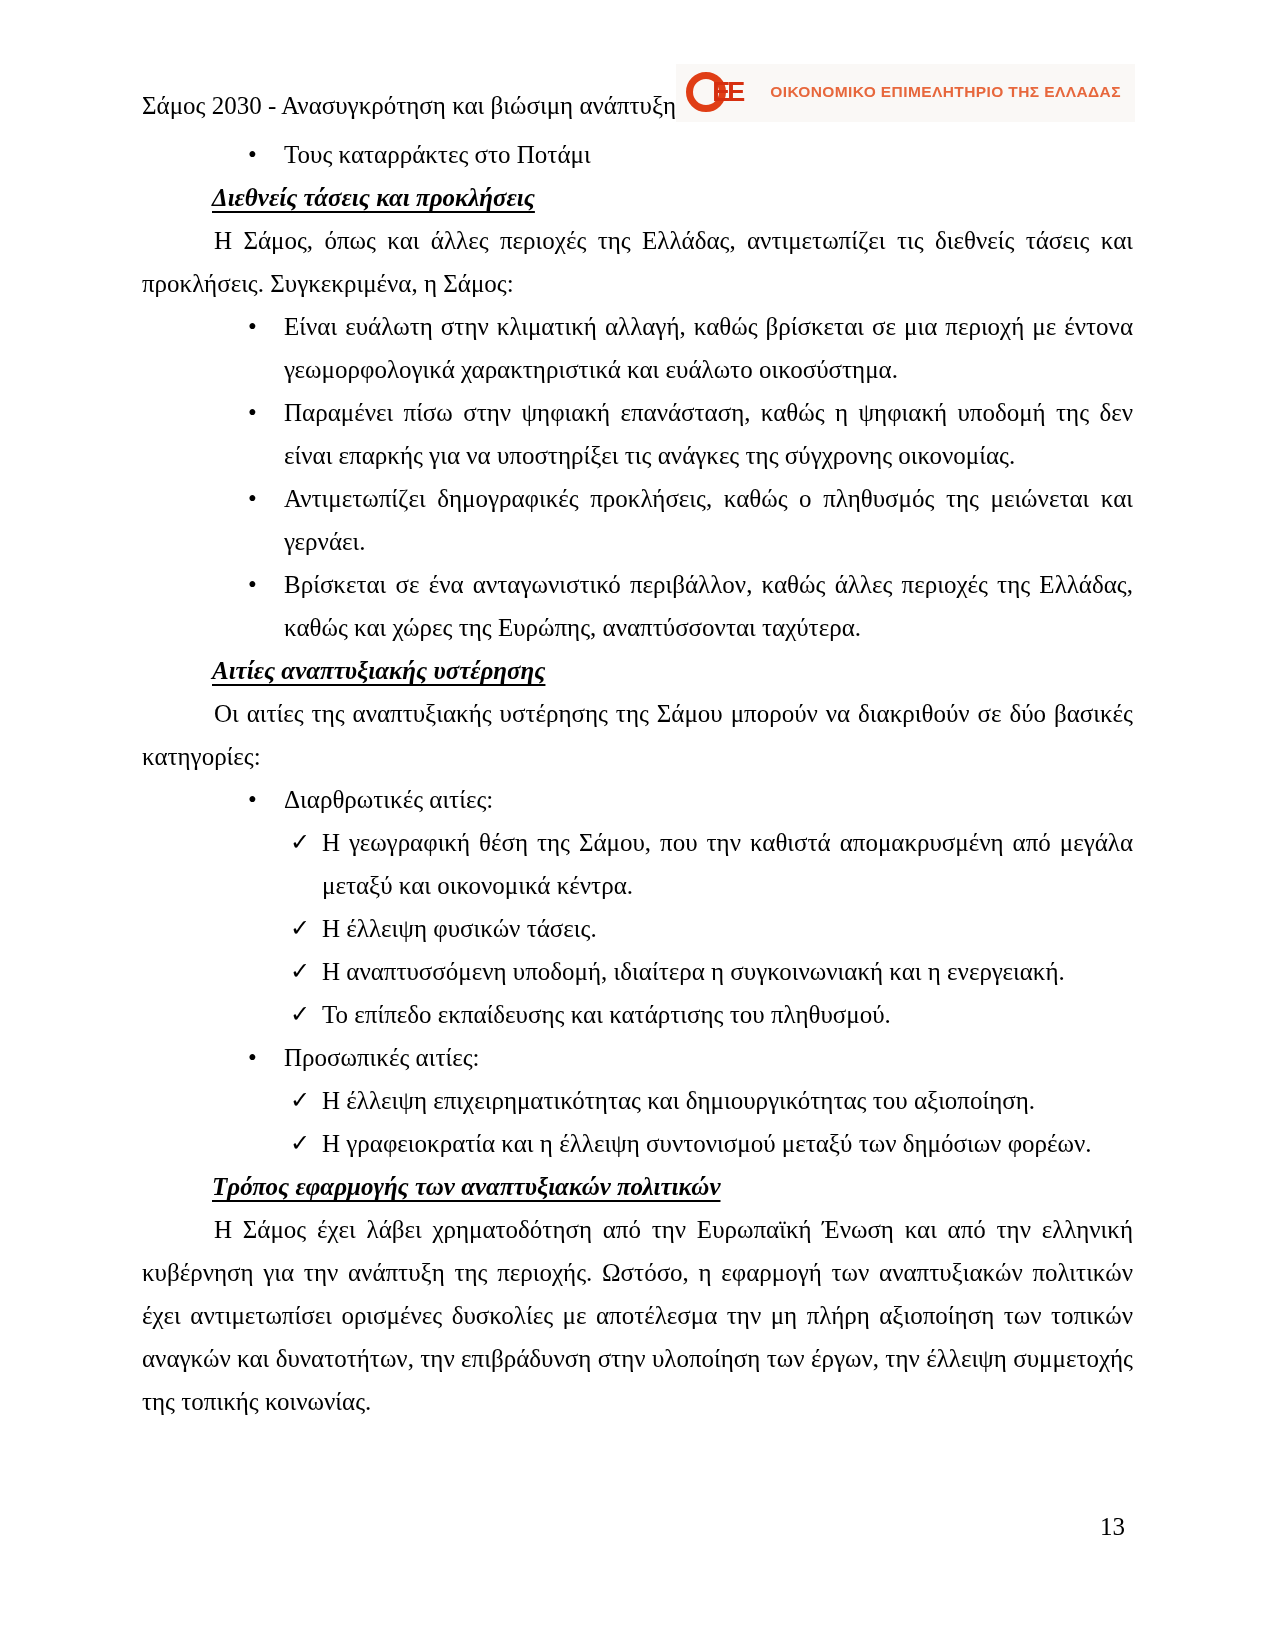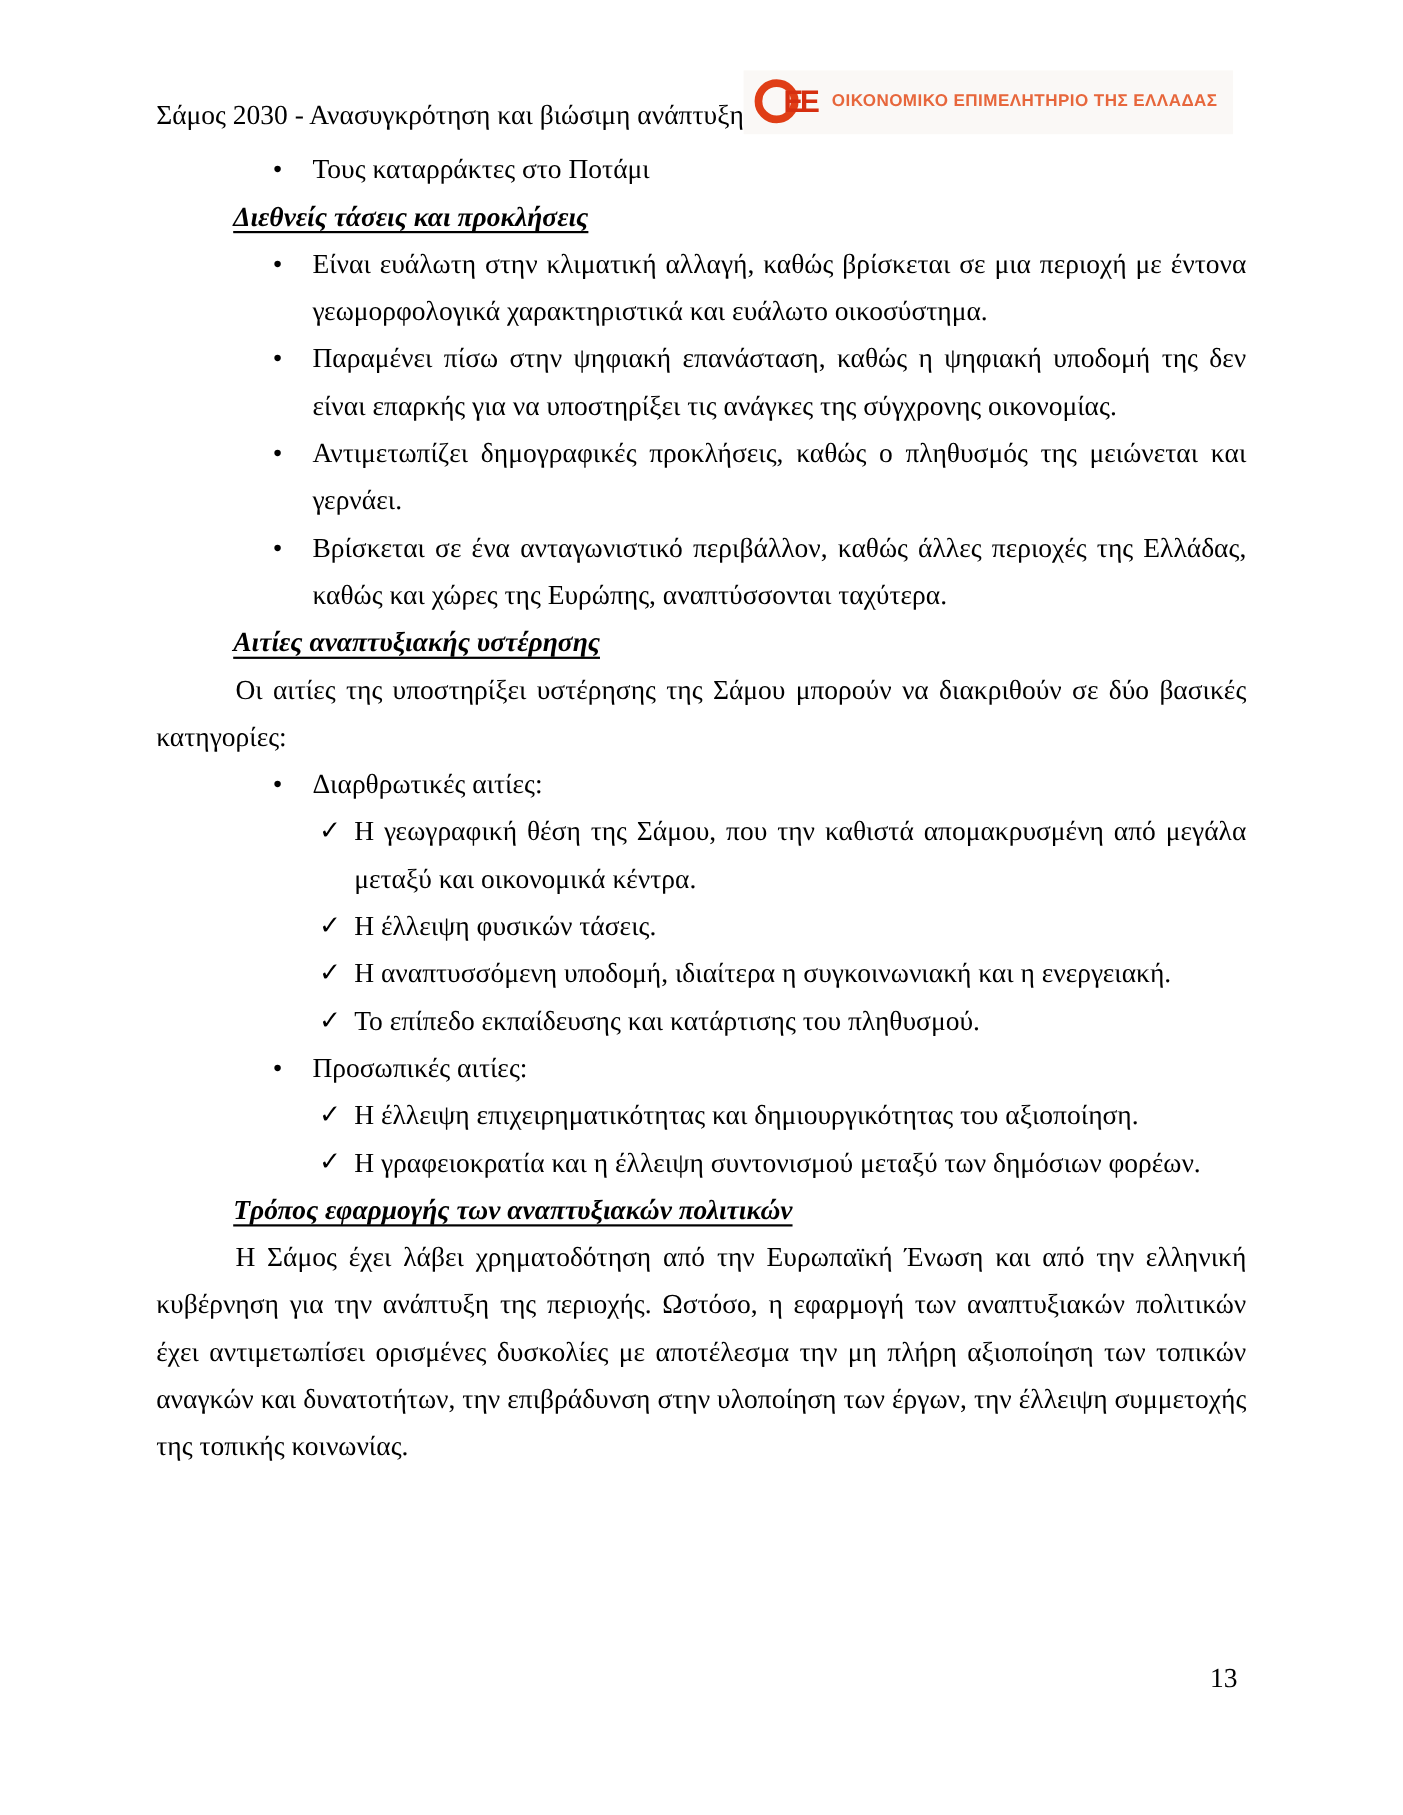--- a/index.html
+++ b/index.html
@@ -15,21 +15,21 @@
 
   
   .hdr{
     position:absolute;top:66px;left:142px;right:142px;height:56px;
     display:flex;align-items:flex-end;justify-content:space-between;
   }
   .hdr-title{
     font-size:25px;line-height:32px;white-space:nowrap;
   }
   .logo{
-    display:flex;align-items:center;gap:14px;
+    display:flex;align-items:center;gap:28px;
     background:#faf8f6;padding:8px 14px 10px 10px;margin-right:36px;
   }
   .logo-mark{display:flex;align-items:center;}
   .oee-ring{
     display:inline-block;width:26px;height:26px;
     border:7px solid #e03e16;border-radius:50%;
     box-sizing:content-box;
   }
   .oee-ee{
     font-family:"Liberation Sans", sans-serif;
@@ -88,41 +88,42 @@
 
   <main class="content">
 
     <div class="li1">
       <span class="mk">•</span>
       <div class="txt">Τους καταρράκτες στο Ποτάμι</div>
     </div>
 
     <h2 class="heading"><span class="hline">Διεθνείς τάσεις και προκλήσεις</span></h2>
 
+    <p class="para">Η Σάμος, όπως και άλλες περιοχές της Ελλάδας, αντιμετωπίζει τις διεθνείς τάσεις και προκλήσεις. Συγκεκριμένα, η Σάμος:</p>
 
     <div class="li1">
       <span class="mk">•</span>
       <div class="txt">Είναι ευάλωτη στην κλιματική αλλαγή, καθώς βρίσκεται σε μια περιοχή με έντονα γεωμορφολογικά χαρακτηριστικά και ευάλωτο οικοσύστημα.</div>
     </div>
     <div class="li1">
       <span class="mk">•</span>
       <div class="txt">Παραμένει πίσω στην ψηφιακή επανάσταση, καθώς η ψηφιακή υποδομή της δεν είναι επαρκής για να υποστηρίξει τις ανάγκες της σύγχρονης οικονομίας.</div>
     </div>
     <div class="li1">
       <span class="mk">•</span>
       <div class="txt">Αντιμετωπίζει δημογραφικές προκλήσεις, καθώς ο πληθυσμός της μειώνεται και γερνάει.</div>
     </div>
     <div class="li1">
       <span class="mk">•</span>
       <div class="txt">Βρίσκεται σε ένα ανταγωνιστικό περιβάλλον, καθώς άλλες περιοχές της Ελλάδας, καθώς και χώρες της Ευρώπης, αναπτύσσονται ταχύτερα.</div>
     </div>
 
     <h2 class="heading"><span class="hline">Αιτίες αναπτυξιακής υστέρησης</span></h2>
 
-    <p class="para">Οι αιτίες της υποστηρίξει υστέρησης της Σάμου μπορούν να διακριθούν σε δύο βασικές κατηγορίες:</p>
+    <p class="para">Οι αιτίες της αναπτυξιακής υστέρησης της Σάμου μπορούν να διακριθούν σε δύο βασικές κατηγορίες:</p>
 
     <div class="li1">
       <span class="mk">•</span>
       <div class="txt">Διαρθρωτικές αιτίες:</div>
     </div>
     <div class="li2">
       <span class="mk">✓</span>
       <div class="txt">Η γεωγραφική θέση της Σάμου, που την καθιστά απομακρυσμένη από μεγάλα μεταξύ και οικονομικά κέντρα.</div>
     </div>
     <div class="li2">

